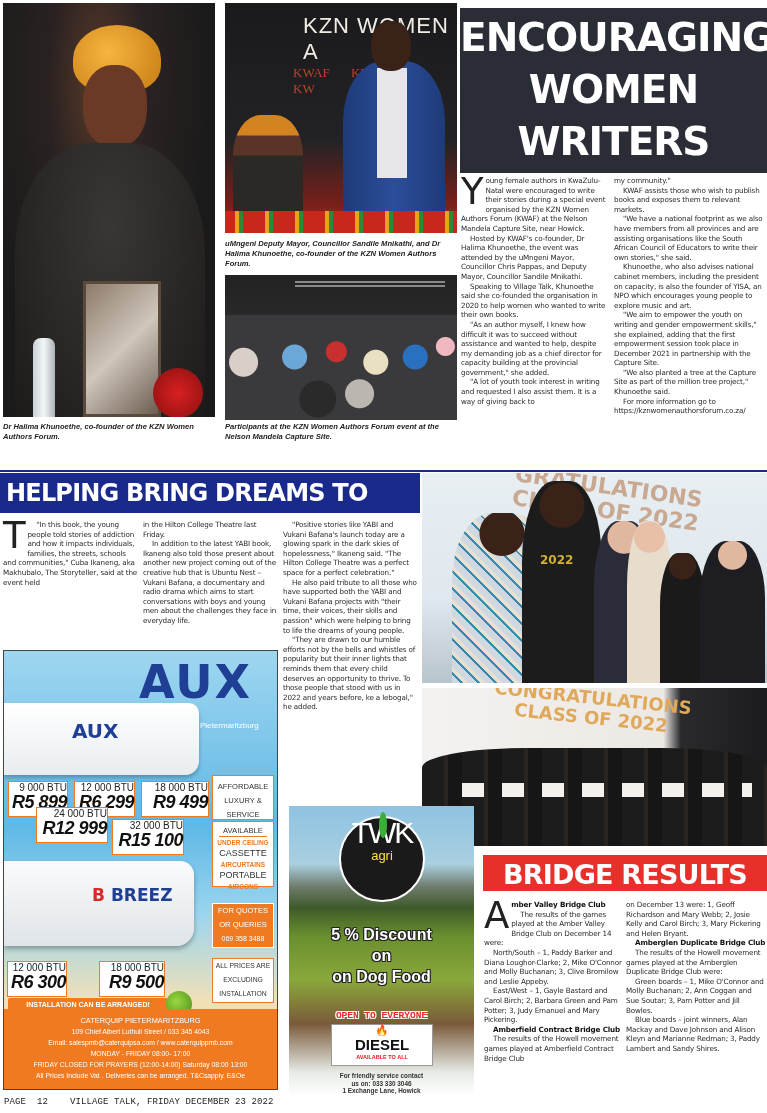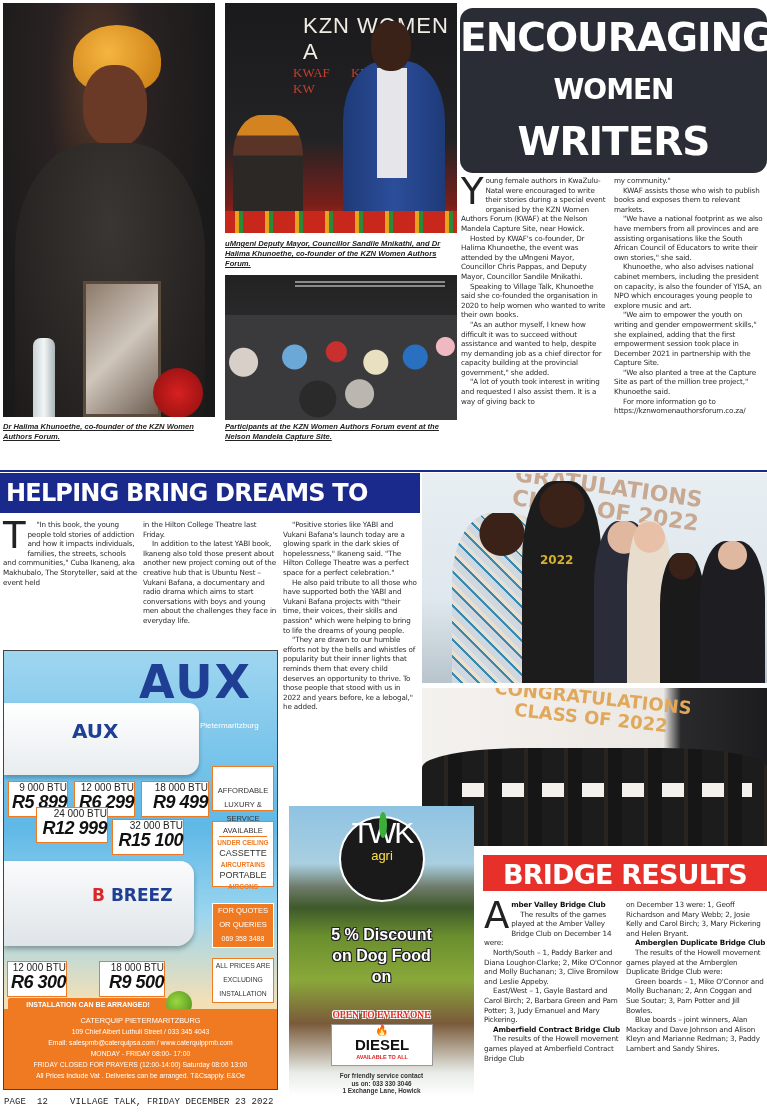--- a/index.html
+++ b/index.html
@@ -1,20 +1,20 @@
 <!DOCTYPE html>
 <html><head>
 <meta charset="utf-8">
 <style>
   * { box-sizing: border-box; margin: 0; padding: 0; }
   html, body { width: 767px; height: 1113px; background: #fff; overflow: hidden; }
   body { position: relative; font-family: "DejaVu Sans", sans-serif; color: #222; }
   .abs { position: absolute; }
   .photo { position: absolute; overflow: hidden; }
-  .caption { position: absolute; font-family: "Liberation Sans", sans-serif; font-style: italic; font-weight: bold; font-size: 7.6px; line-height: 10px; color: #222; text-decoration: underline; }
+  .caption { position: absolute; font-family: "Liberation Sans", sans-serif; font-style: italic; font-weight: bold; font-size: 7.6px; line-height: 10px; color: #222; }
   .body-text { font-family: "DejaVu Sans", sans-serif; font-size: 7.2px; line-height: 9.6px; color: #2a2a2a; letter-spacing: -0.15px; }
   .body-text p { text-indent: 9px; }
   .body-text p.first { text-indent: 0; }
   .dropcap { float: left; font-size: 37px; line-height: 30px; font-weight: normal; margin-right: 2px; margin-top: 1px; color: #222; }
   .headline-dark { position: absolute; background: #2a2d35; color: #fff; font-family: "DejaVu Sans", sans-serif; font-weight: bold; text-align: center; }
   .headline-blue { position: absolute; background: #1a2a8c; color: #fff; font-family: "DejaVu Sans", sans-serif; font-weight: bold; }
   .headline-red { position: absolute; background: #e8302a; color: #fff; font-family: "DejaVu Sans", sans-serif; font-weight: bold; }
   .subhead { font-weight: bold; color: #111; text-indent: 9px; }
   
   .aux-ad { position: absolute; left: 3px; top: 650px; width: 275px; height: 440px; border: 1px solid #444; overflow: hidden;
@@ -69,23 +69,23 @@
         radial-gradient(circle at 48% 35%, #c83030 0 10px, transparent 11px),
         radial-gradient(circle at 65% 45%, #e8e0c0 0 12px, transparent 13px),
         radial-gradient(circle at 82% 40%, #2a70c0 0 12px, transparent 13px),
         radial-gradient(circle at 95% 30%, #f0b8c0 0 9px, transparent 10px),
         radial-gradient(circle at 40% 80%, #2a2a2a 0 18px, transparent 19px),
         radial-gradient(circle at 58% 75%, #bcb6b0 0 14px, transparent 15px),
         #3a3a3c;"></div>
   </div>
   <div class="caption" style="left:225px; top:422px; width:235px;">Participants at the KZN Women Authors Forum event at the Nelson Mandela Capture Site.</div>
 
-  <div class="headline-dark" style="left:460px; top:8px; width:307px; height:165px; padding-top:4px;border-radius:13px;">
+  <div class="headline-dark" style="left:460px; top:8px; width:307px; height:165px; padding-top:4px;">
     <div style="font-size:39px; line-height:52px; letter-spacing:-1px;">ENCOURAGING</div>
-    <div style="font-size:28px; line-height:52px; letter-spacing:-1px;">WOMEN</div>
+    <div style="font-size:39px; line-height:52px; letter-spacing:-1px;">WOMEN</div>
     <div style="font-size:39px; line-height:52px; letter-spacing:-1px;">WRITERS</div>
   </div>
 
   <div class="abs body-text" style="left:461px; top:176px; width:148px;">
     <span class="dropcap">Y</span>
     <p class="first">oung female authors in KwaZulu-Natal were encouraged to write their stories during a special event organised by the KZN Women Authors Forum (KWAF) at the Nelson Mandela Capture Site, near Howick.</p>
     <p>Hosted by KWAF's co-founder, Dr Halima Khunoethe, the event was attended by the uMngeni Mayor, Councillor Chris Pappas, and Deputy Mayor, Councillor Sandile Mnikathi.</p>
     <p>Speaking to Village Talk, Khunoethe said she co-founded the organisation in 2020 to help women who wanted to write their own books.</p>
     <p>"As an author myself, I knew how difficult it was to succeed without assistance and wanted to help, despite my demanding job as a chief director for capacity building at the provincial government," she added.</p>
     <p>"A lot of youth took interest in writing and requested I also assist them. It is a way of giving back to</p>
@@ -166,21 +166,21 @@
   </div>
   <div class="price-box" style="left:32px; top:156px; width:72px; height:36px;">
     <div class="btu">24 000 BTU</div>
     <div class="price">R12 999</div>
   </div>
   <div class="price-box" style="left:108px; top:168px; width:72px; height:36px;">
     <div class="btu">32 000 BTU</div>
     <div class="price">R15 100</div>
   </div>
 
-  <div class="side-box" style="left:208px; top:115px; width:62px; height:45px; padding-top:17px;">
+  <div class="side-box" style="left:208px; top:124px; width:62px; height:45px; padding-top:4px;">
     <div>AFFORDABLE</div>
     <div>LUXURY &amp;</div>
     <div>SERVICE</div>
   </div>
   <div class="side-box" style="left:208px; top:170px; width:62px; height:66px; line-height:11px; padding-top:3px;">
     <div style="border-bottom:1px solid #f07a22; margin:0 6px;">AVAILABLE</div>
     <div class="orange" style="font-size:6.5px;">UNDER CEILING</div>
     <div style="font-size:9px;">CASSETTE</div>
     <div class="orange" style="font-size:6.5px;">AIRCURTAINS</div>
     <div style="font-size:9px;text-align:center;">PORTABLE</div>
@@ -225,24 +225,24 @@
 </div>
 
 <div class="twk-ad">
   <div class="abs" style="left:50px; top:10px; width:86px; height:86px; border-radius:50%; background:#1a1a1a; border:2px solid #fff; text-align:center;">
     <div class="abs" style="left:38px; top:-6px; width:8px; height:26px; border-radius:50%; background:#3ab03a;"></div>
     <div style="font-family:'Liberation Sans',sans-serif; font-size:30px; color:#fff; line-height:30px; letter-spacing:-2px;">TWK</div>
     <div style="font-family:'Liberation Sans',sans-serif; font-size:13px; color:#fde047; line-height:16px;">agri</div>
   </div>
   <div class="abs" style="left:0; top:118px; width:185px; text-align:center; font-family:'Liberation Sans',sans-serif; font-weight:bold; font-size:16px; line-height:21px; color:#fff; text-shadow: 1px 1px 0 #222, -1px -1px 0 #222, 1px -1px 0 #222, -1px 1px 0 #222;">
     <div>5 % Discount</div>
+    <div>on</div>
     <div>on Dog Food</div>
-    <div>on</div>
-  </div>
-  <div class="abs" style="left:0; top:204px; width:185px; text-align:center; font-family:Liberation Serif, serif; font-weight:bold; font-size:9.5px; color:#e82a2a; text-shadow: 1px 1px 0 #fff, -1px -1px 0 #fff, 1px -1px 0 #fff, -1px 1px 0 #fff;">OPEN TO EVERYONE</div>
+  </div>
+  <div class="abs" style="left:0; top:204px; width:185px; text-align:center; font-family:Liberation Mono, monospace; font-weight:bold; font-size:9.5px; color:#e82a2a; text-shadow: 1px 1px 0 #fff, -1px -1px 0 #fff, 1px -1px 0 #fff, -1px 1px 0 #fff;">OPEN TO EVERYONE</div>
   <div class="abs" style="left:42px; top:218px; width:102px; height:42px; background:#fff; border:1px solid #999; text-align:center;">
     <div style="font-size:11px; line-height:12px; color:#111;">🔥</div>
     <div style="font-family:'Liberation Sans',sans-serif; font-weight:bold; font-size:15px; line-height:16px; color:#111;">DIESEL</div>
     <div style="font-family:'Liberation Sans',sans-serif; font-weight:bold; font-size:5.5px; line-height:8px; color:#d82020;">AVAILABLE TO ALL</div>
   </div>
   <div class="abs" style="left:0; top:266px; width:185px; text-align:center; font-family:'Liberation Sans',sans-serif; font-weight:bold; font-size:6.4px; line-height:7.5px; color:#333;">
     <div>For friendly service contact</div>
     <div>us on: 033 330 3046</div>
     <div>1 Exchange Lane, Howick</div>
   </div>

